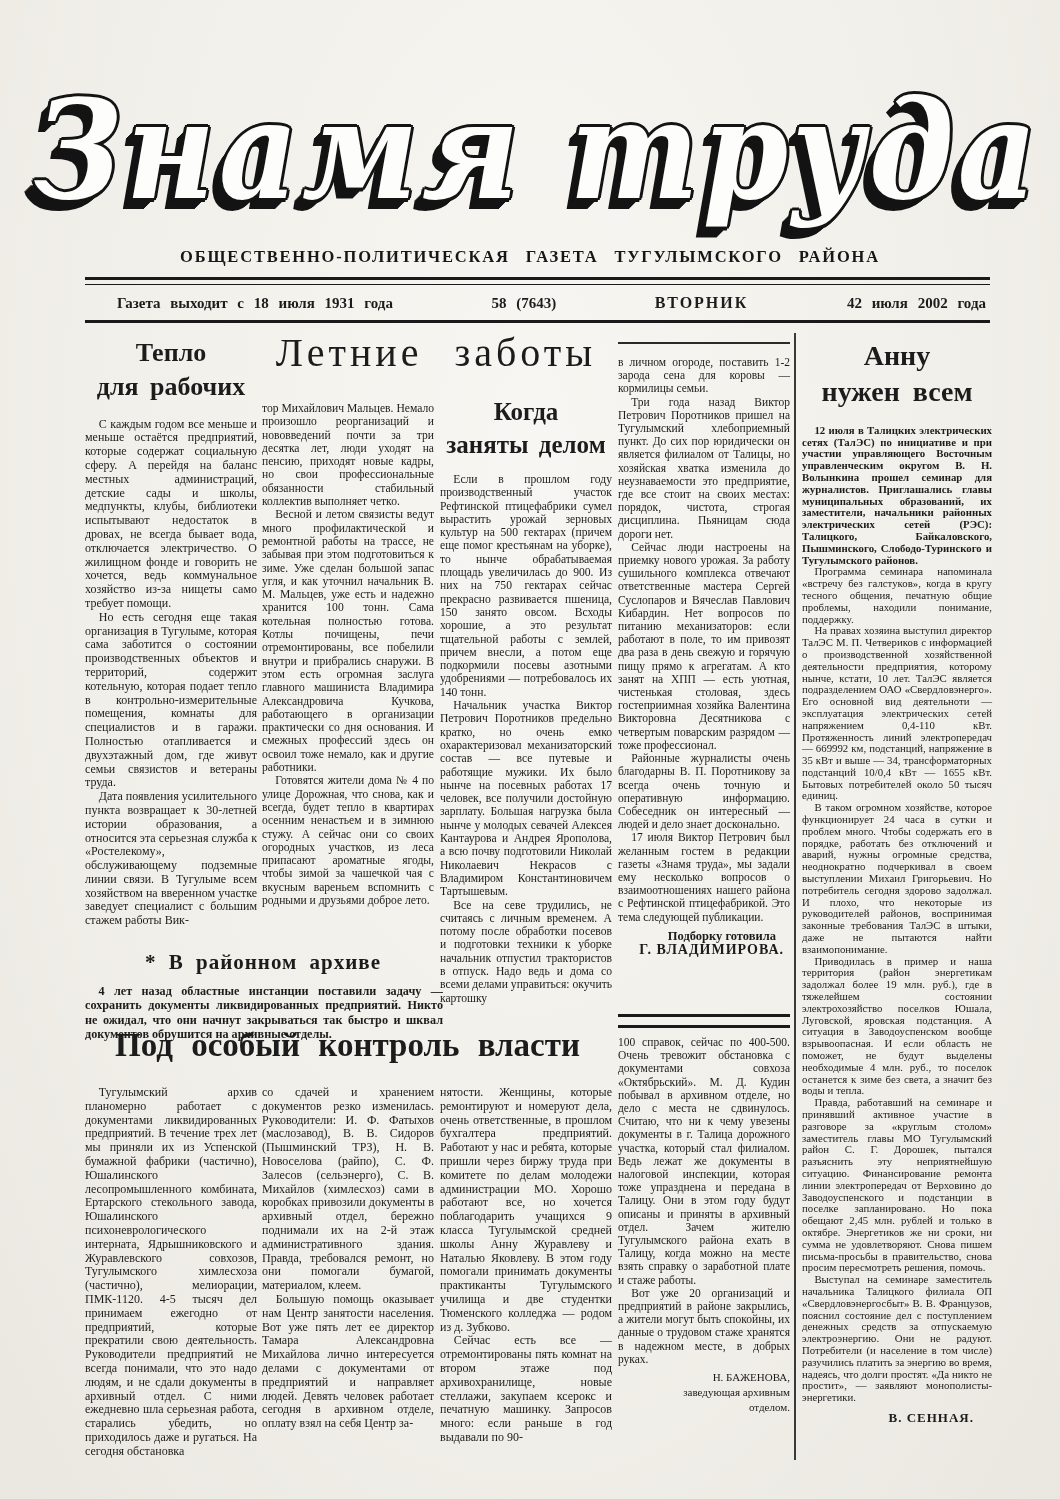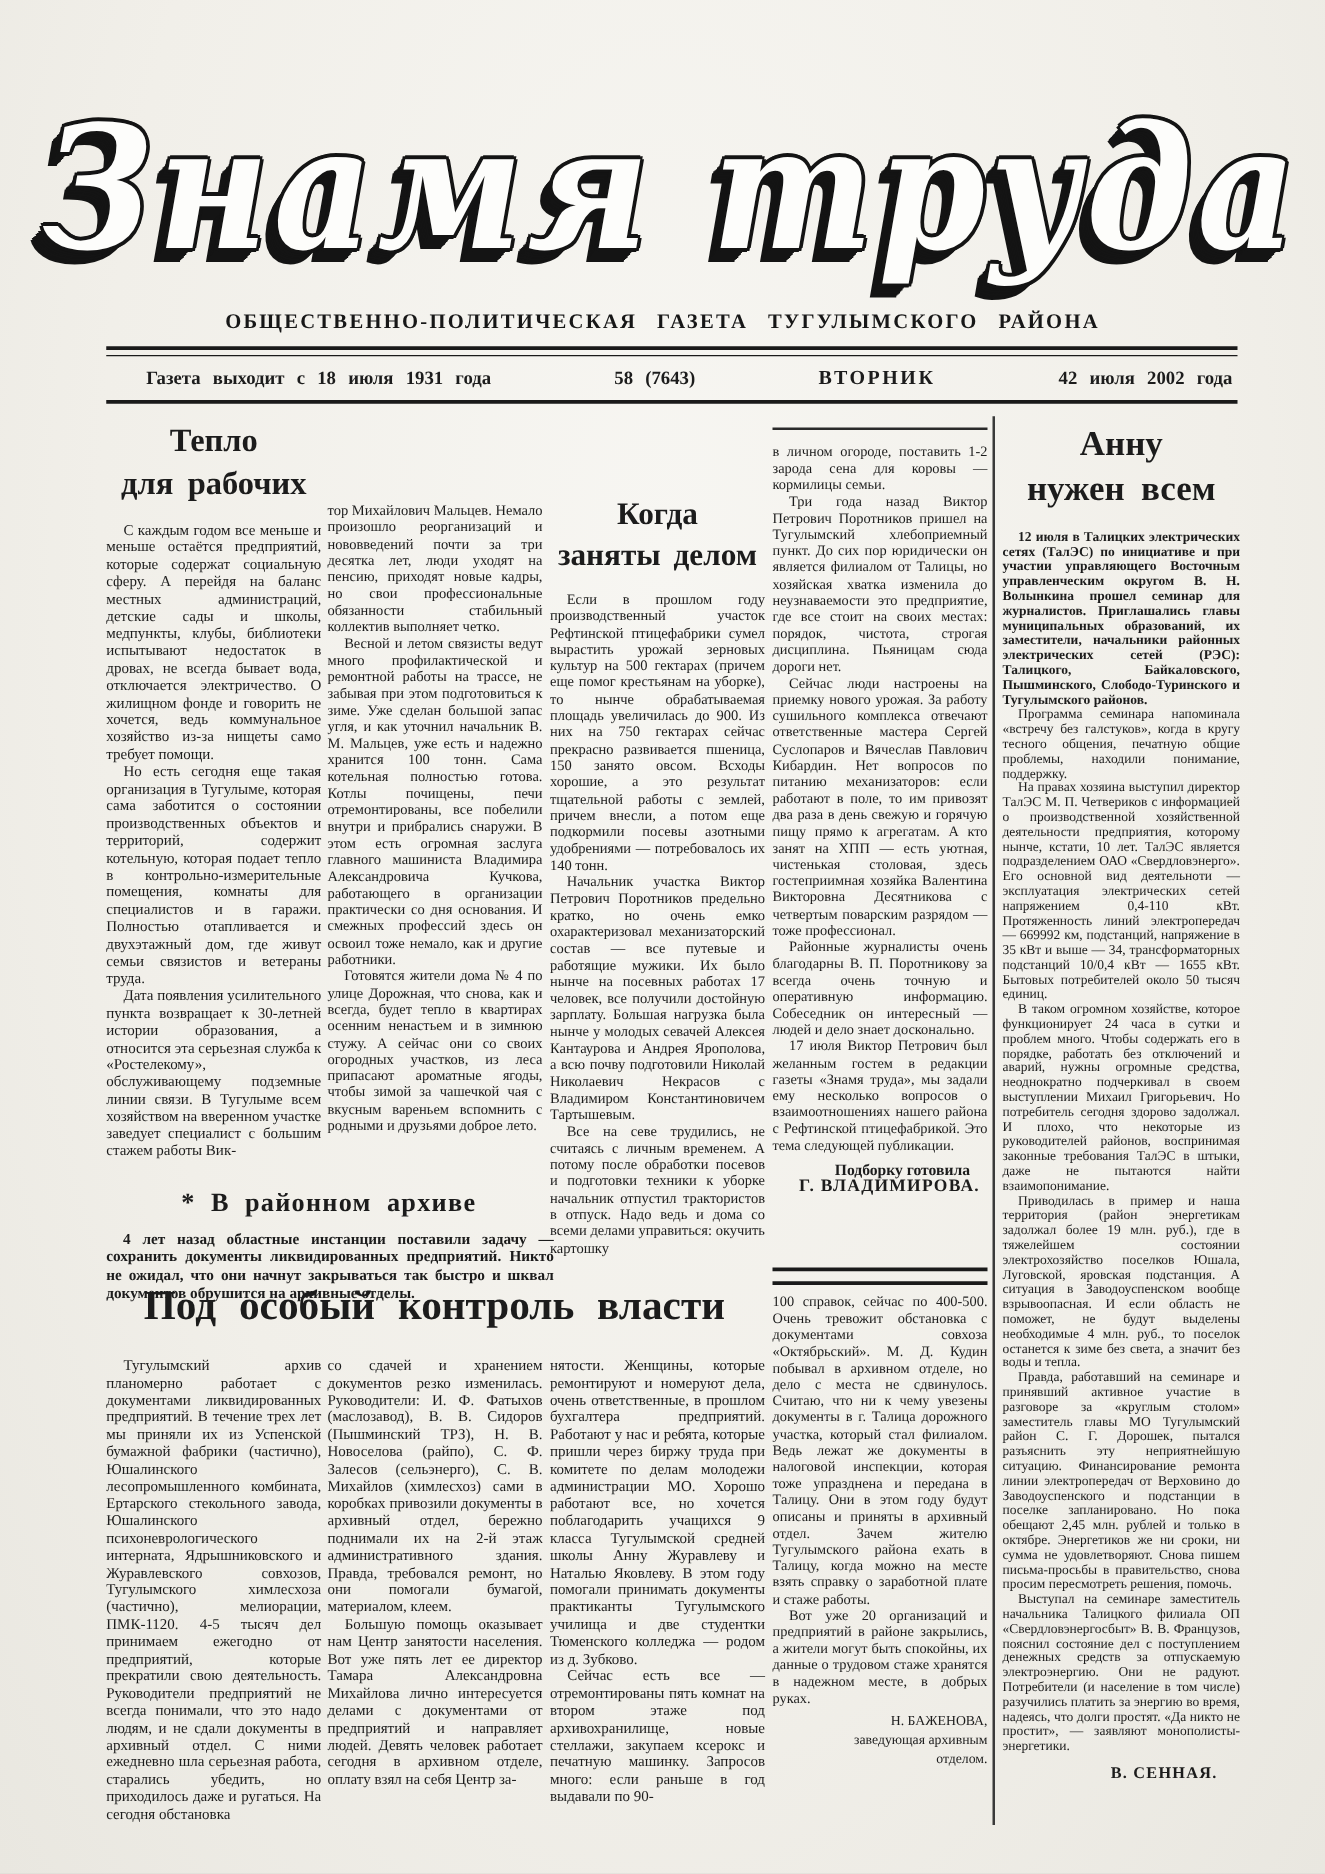--- a/index.html
+++ b/index.html
@@ -95,20 +95,21 @@
       <div>Тепло</div>
       <div>для рабочих</div>
     </h2>
     <div>
         <p class="para">С каждым годом все меньше и меньше остаётся предприятий, которые содержат социальную сферу. А перейдя на баланс местных администраций, детские сады и школы, медпункты, клубы, библиотеки испытывают недостаток в дровах, не всегда бывает вода, отключается электричество. О жилищном фонде и говорить не хочется, ведь коммунальное хозяйство из-за нищеты само требует помощи.</p>
         <p class="para">Но есть сегодня еще такая организация в Тугулыме, которая сама заботится о состоянии производственных объектов и территорий, содержит котельную, которая подает тепло в контрольно-измерительные помещения, комнаты для специалистов и в гаражи. Полностью отапливается и двухэтажный дом, где живут семьи связистов и ветераны труда.</p>
         <p class="para">Дата появления усилительного пункта возвращает к 30-летней истории образования, а относится эта серьезная служба к «Ростелекому», обслуживающему подземные линии связи. В Тугулыме всем хозяйством на вверенном участке заведует специалист с большим стажем работы Вик-</p>
       </div>
   </section>
 
+  <div class="block head-letnie">Летние заботы</div>
 
   <section class="block col-letnie2">
     <div>
         <p class="para noindent">тор Михайлович Мальцев. Немало произошло реорганизаций и нововведений почти за три десятка лет, люди уходят на пенсию, приходят новые кадры, но свои профессиональные обязанности стабильный коллектив выполняет четко.</p>
         <p class="para">Весной и летом связисты ведут много профилактической и ремонтной работы на трассе, не забывая при этом подготовиться к зиме. Уже сделан большой запас угля, и как уточнил начальник В. М. Мальцев, уже есть и надежно хранится 100 тонн. Сама котельная полностью готова. Котлы почищены, печи отремонтированы, все побелили внутри и прибрались снаружи. В этом есть огромная заслуга главного машиниста Владимира Александровича Кучкова, работающего в организации практически со дня основания. И смежных профессий здесь он освоил тоже немало, как и другие работники.</p>
         <p class="para">Готовятся жители дома № 4 по улице Дорожная, что снова, как и всегда, будет тепло в квартирах осенним ненастьем и в зимнюю стужу. А сейчас они со своих огородных участков, из леса припасают ароматные ягоды, чтобы зимой за чашечкой чая с вкусным вареньем вспомнить с родными и друзьями доброе лето.</p>
       </div>
   </section>
 
   <section class="block col-kogda">

